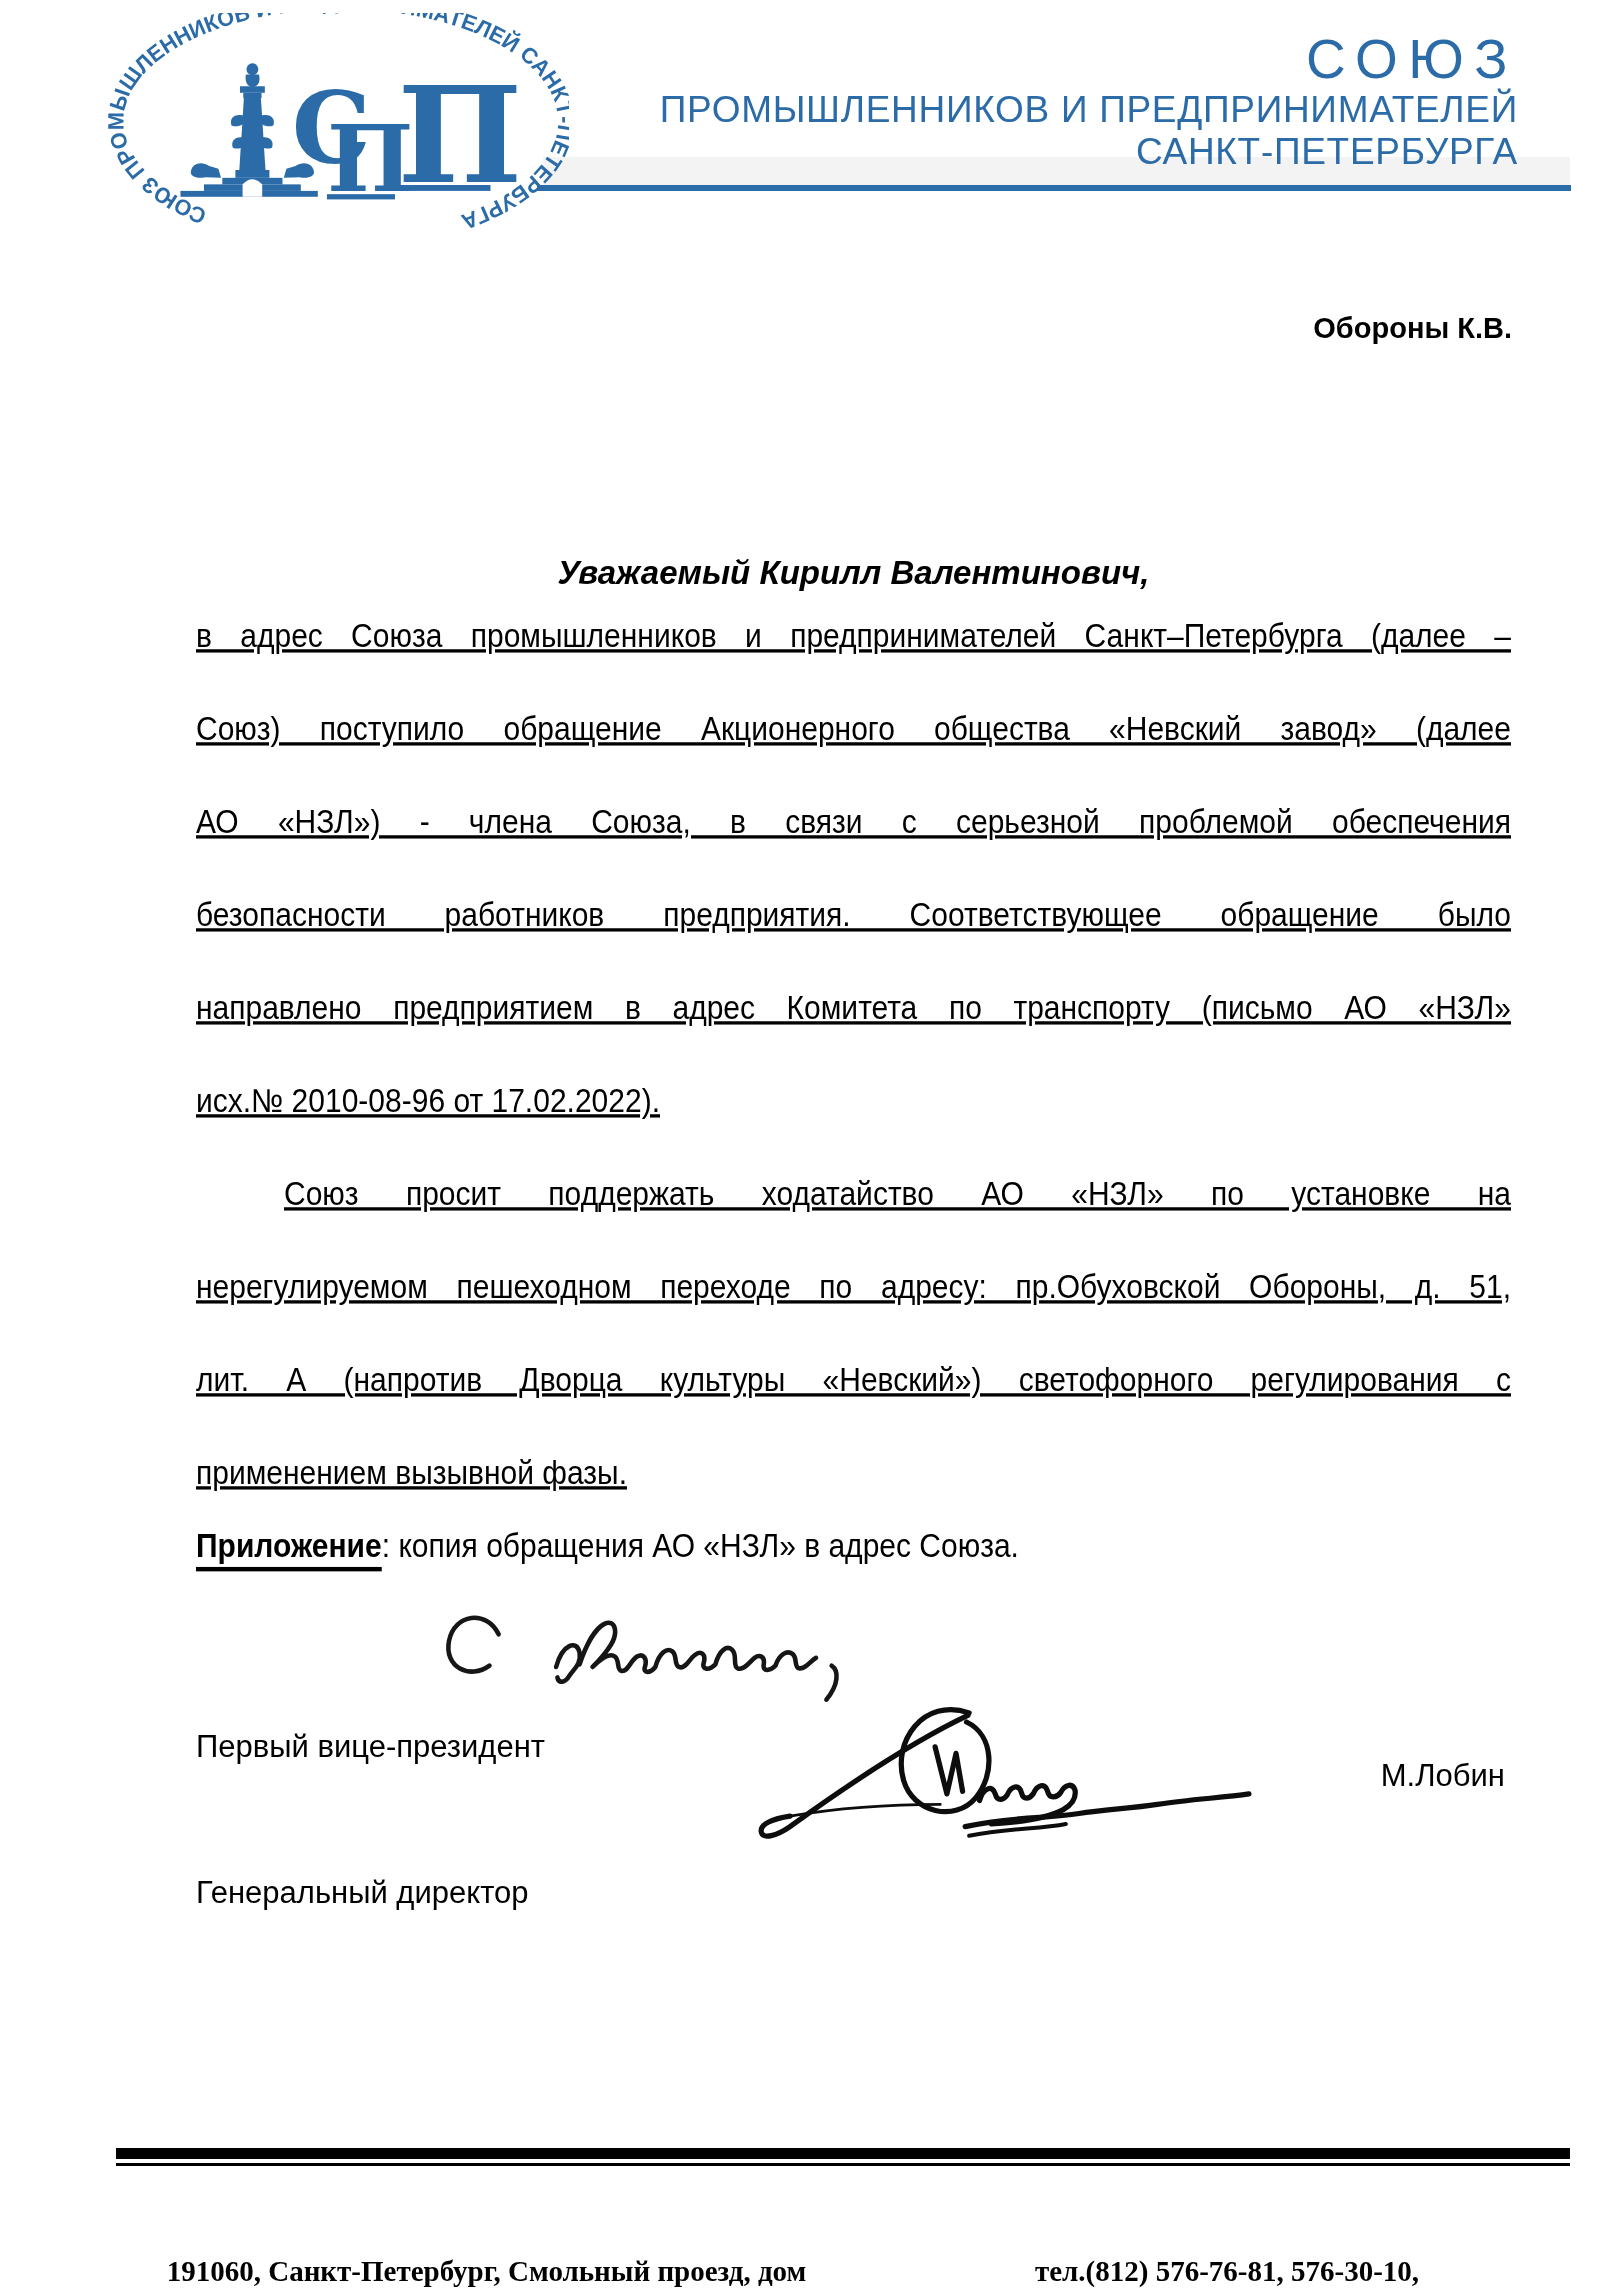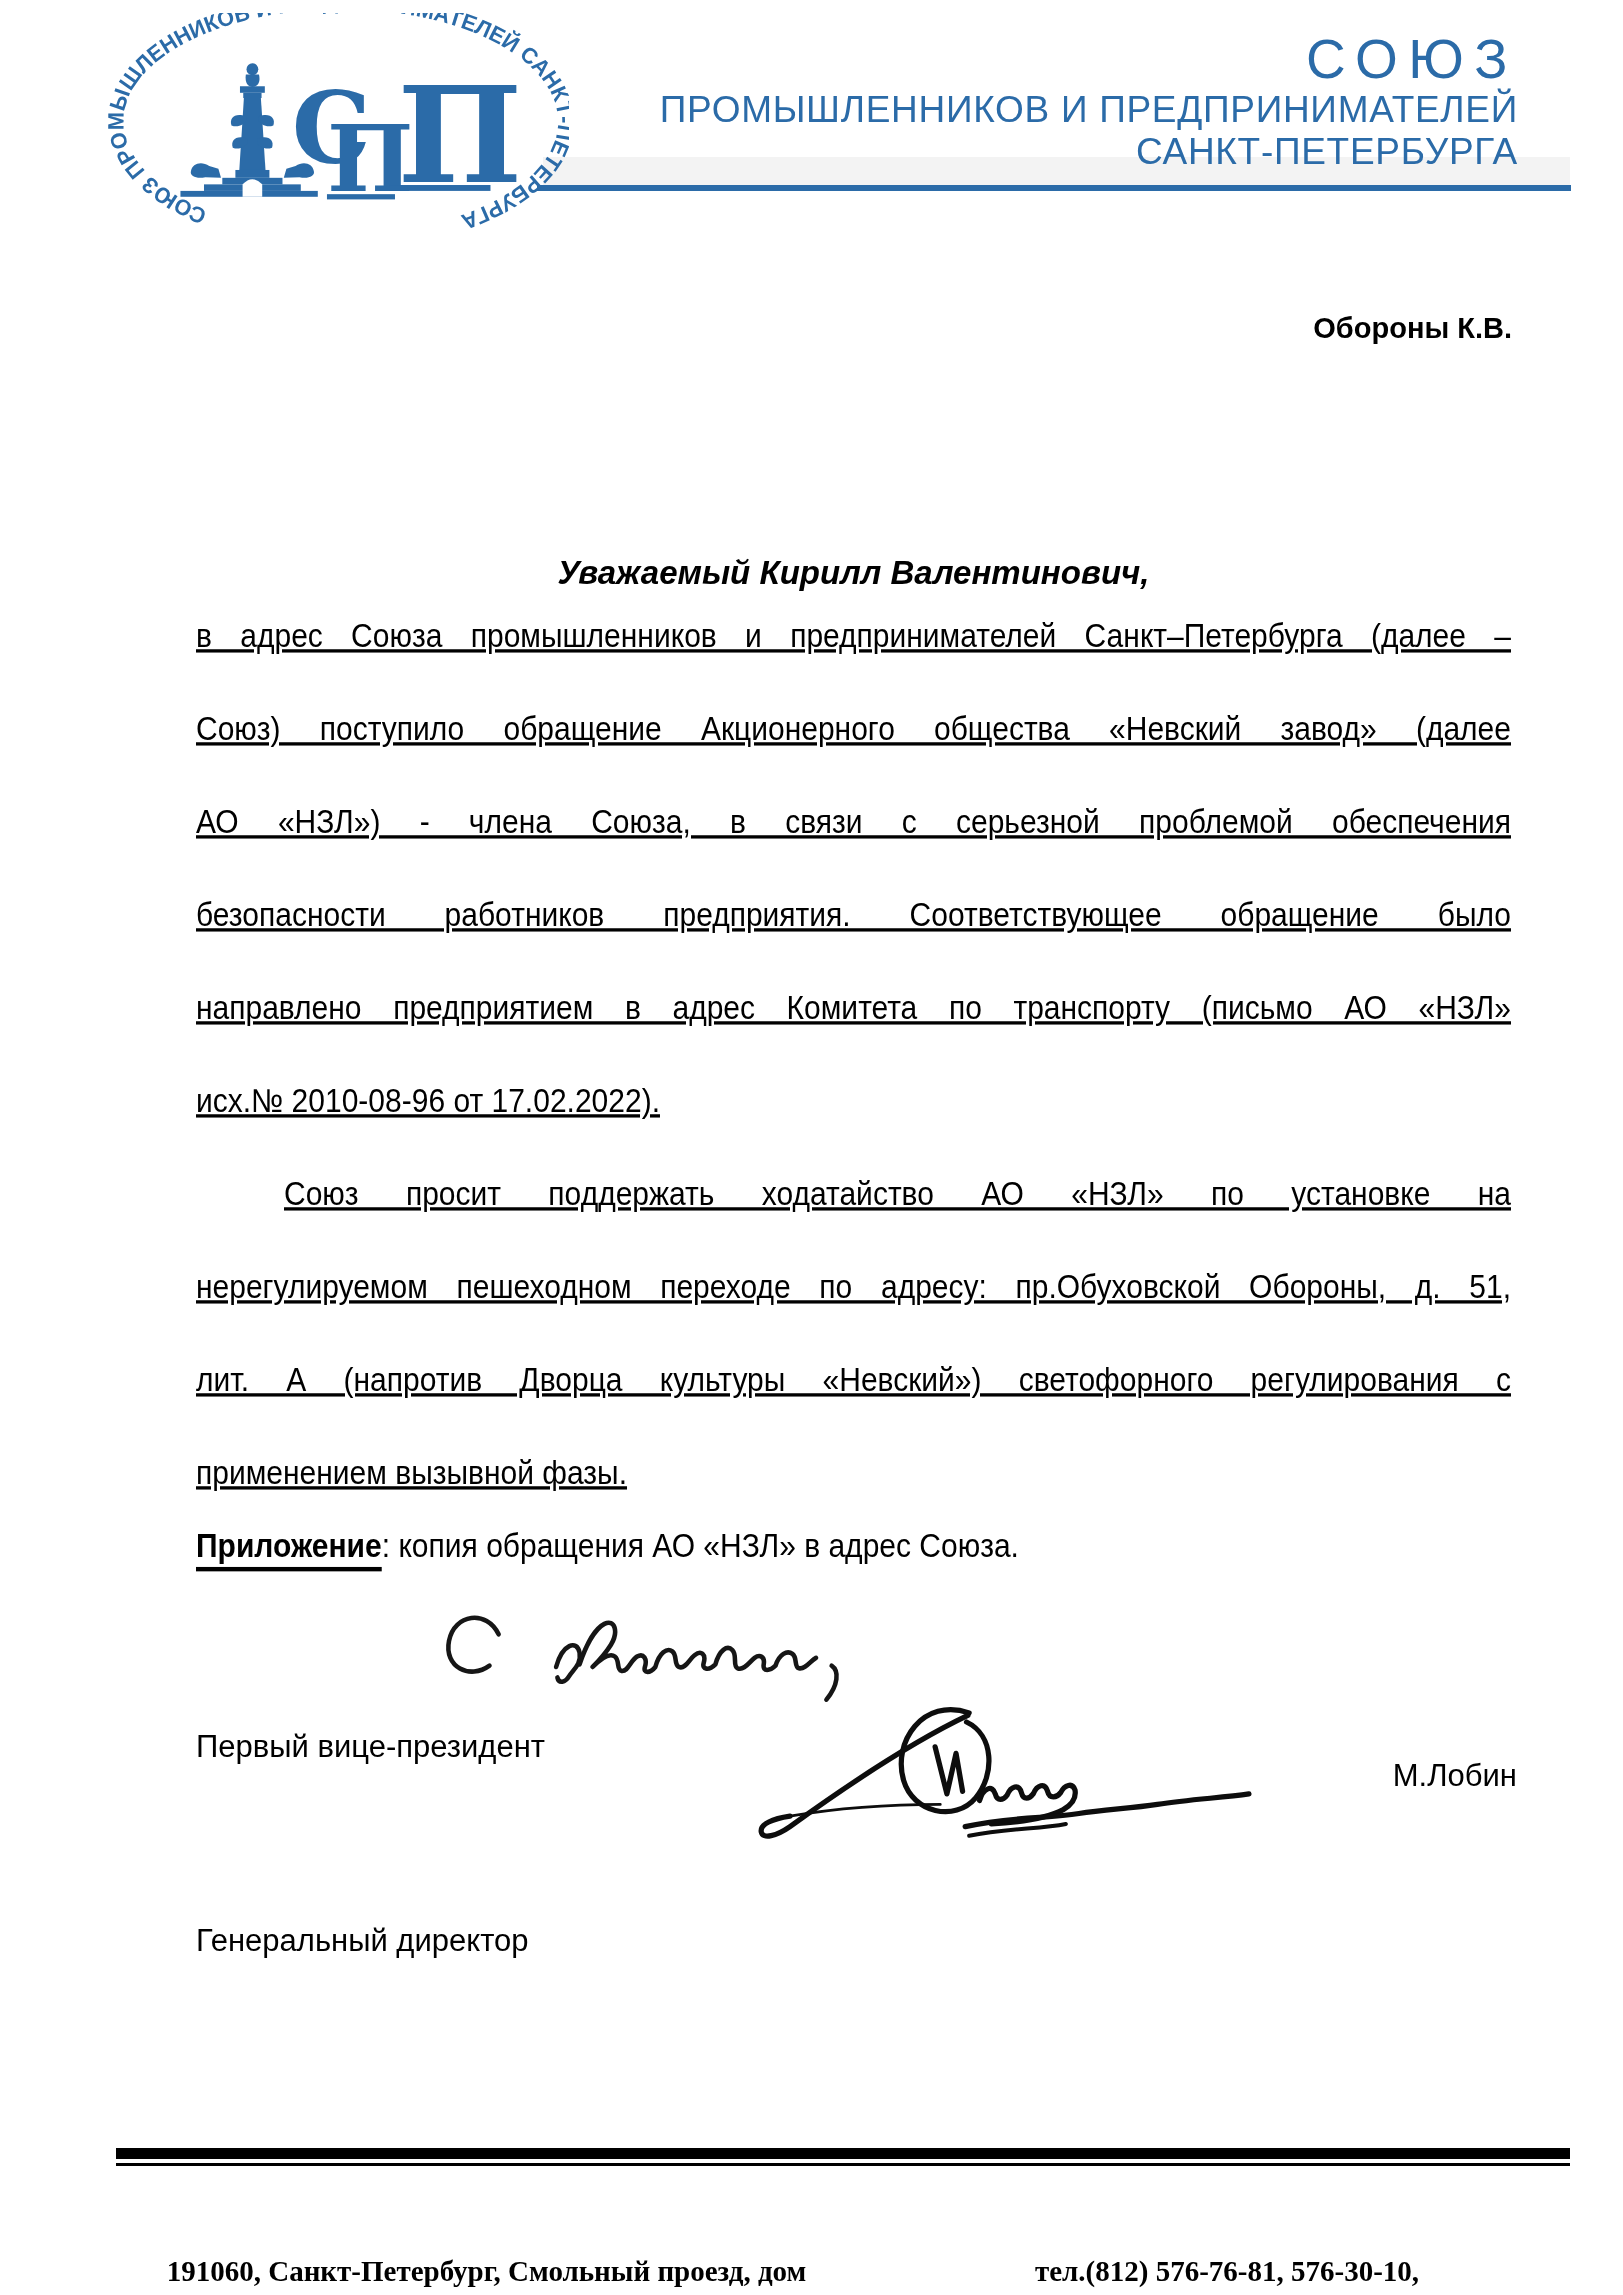--- a/index.html
+++ b/index.html
@@ -38,23 +38,23 @@
     transform:scaleY(1.1);transform-origin:left center;white-space:nowrap;}
   .bline.noj{text-align-last:left;}
   .bline.ind{padding-left:88px;}
   .attachment{position:absolute;left:196px;top:1526px;font-size:30px;line-height:39px;
     transform:scaleY(1.1);transform-origin:left center;}
   .attachment .u{font-weight:700;text-decoration:underline;text-decoration-thickness:3.9px;text-underline-offset:9.2px;}
   
   .closing-hw{position:absolute;left:425px;top:1603px;width:445px;height:111px;}
   .sr-only{position:absolute;width:0.7px;height:0.7px;overflow:hidden;clip:rect(0 0 0 0);white-space:nowrap;}
   .sig-role1{position:absolute;left:196px;top:1729px;font-size:31px;}
-  .sig-role2{position:absolute;left:196px;top:1923px;font-size:31px;}
+  .sig-role2{position:absolute;left:196px;top:1875px;font-size:31px;}
   .sig-scribble{position:absolute;left:739px;top:1701px;width:523px;height:144px;}
-  .sig-name{position:absolute;right:106px;top:1758px;font-size:31px;}
+  .sig-name{position:absolute;right:118px;top:1758px;font-size:31px;}
   
   .footer-rule-thick{position:absolute;left:116px;top:2148px;width:1454px;height:10.5px;background:#000;}
   .footer-rule-thin{position:absolute;left:116px;top:2163px;width:1454px;height:3.3px;background:#000;}
   .footer-left,.footer-right{
     position:absolute;top:2189px;text-align:center;
     font-family:"Liberation Serif",serif;font-weight:700;font-size:29px;line-height:33px;white-space:pre;}
   .footer-left{left:128px;width:717px;}
   .footer-right{left:916px;width:622px;}
 </style>
 </head>

